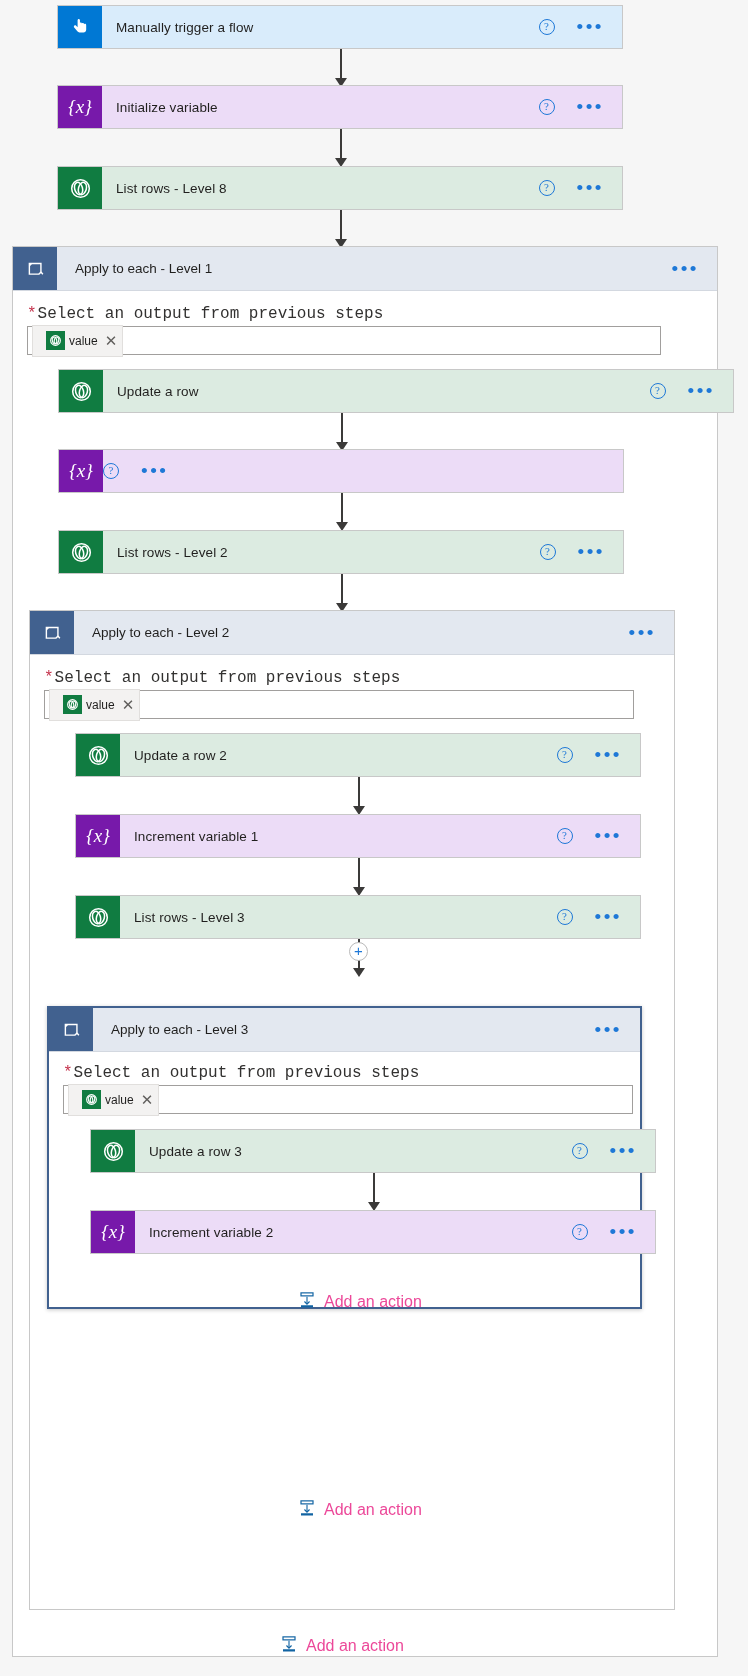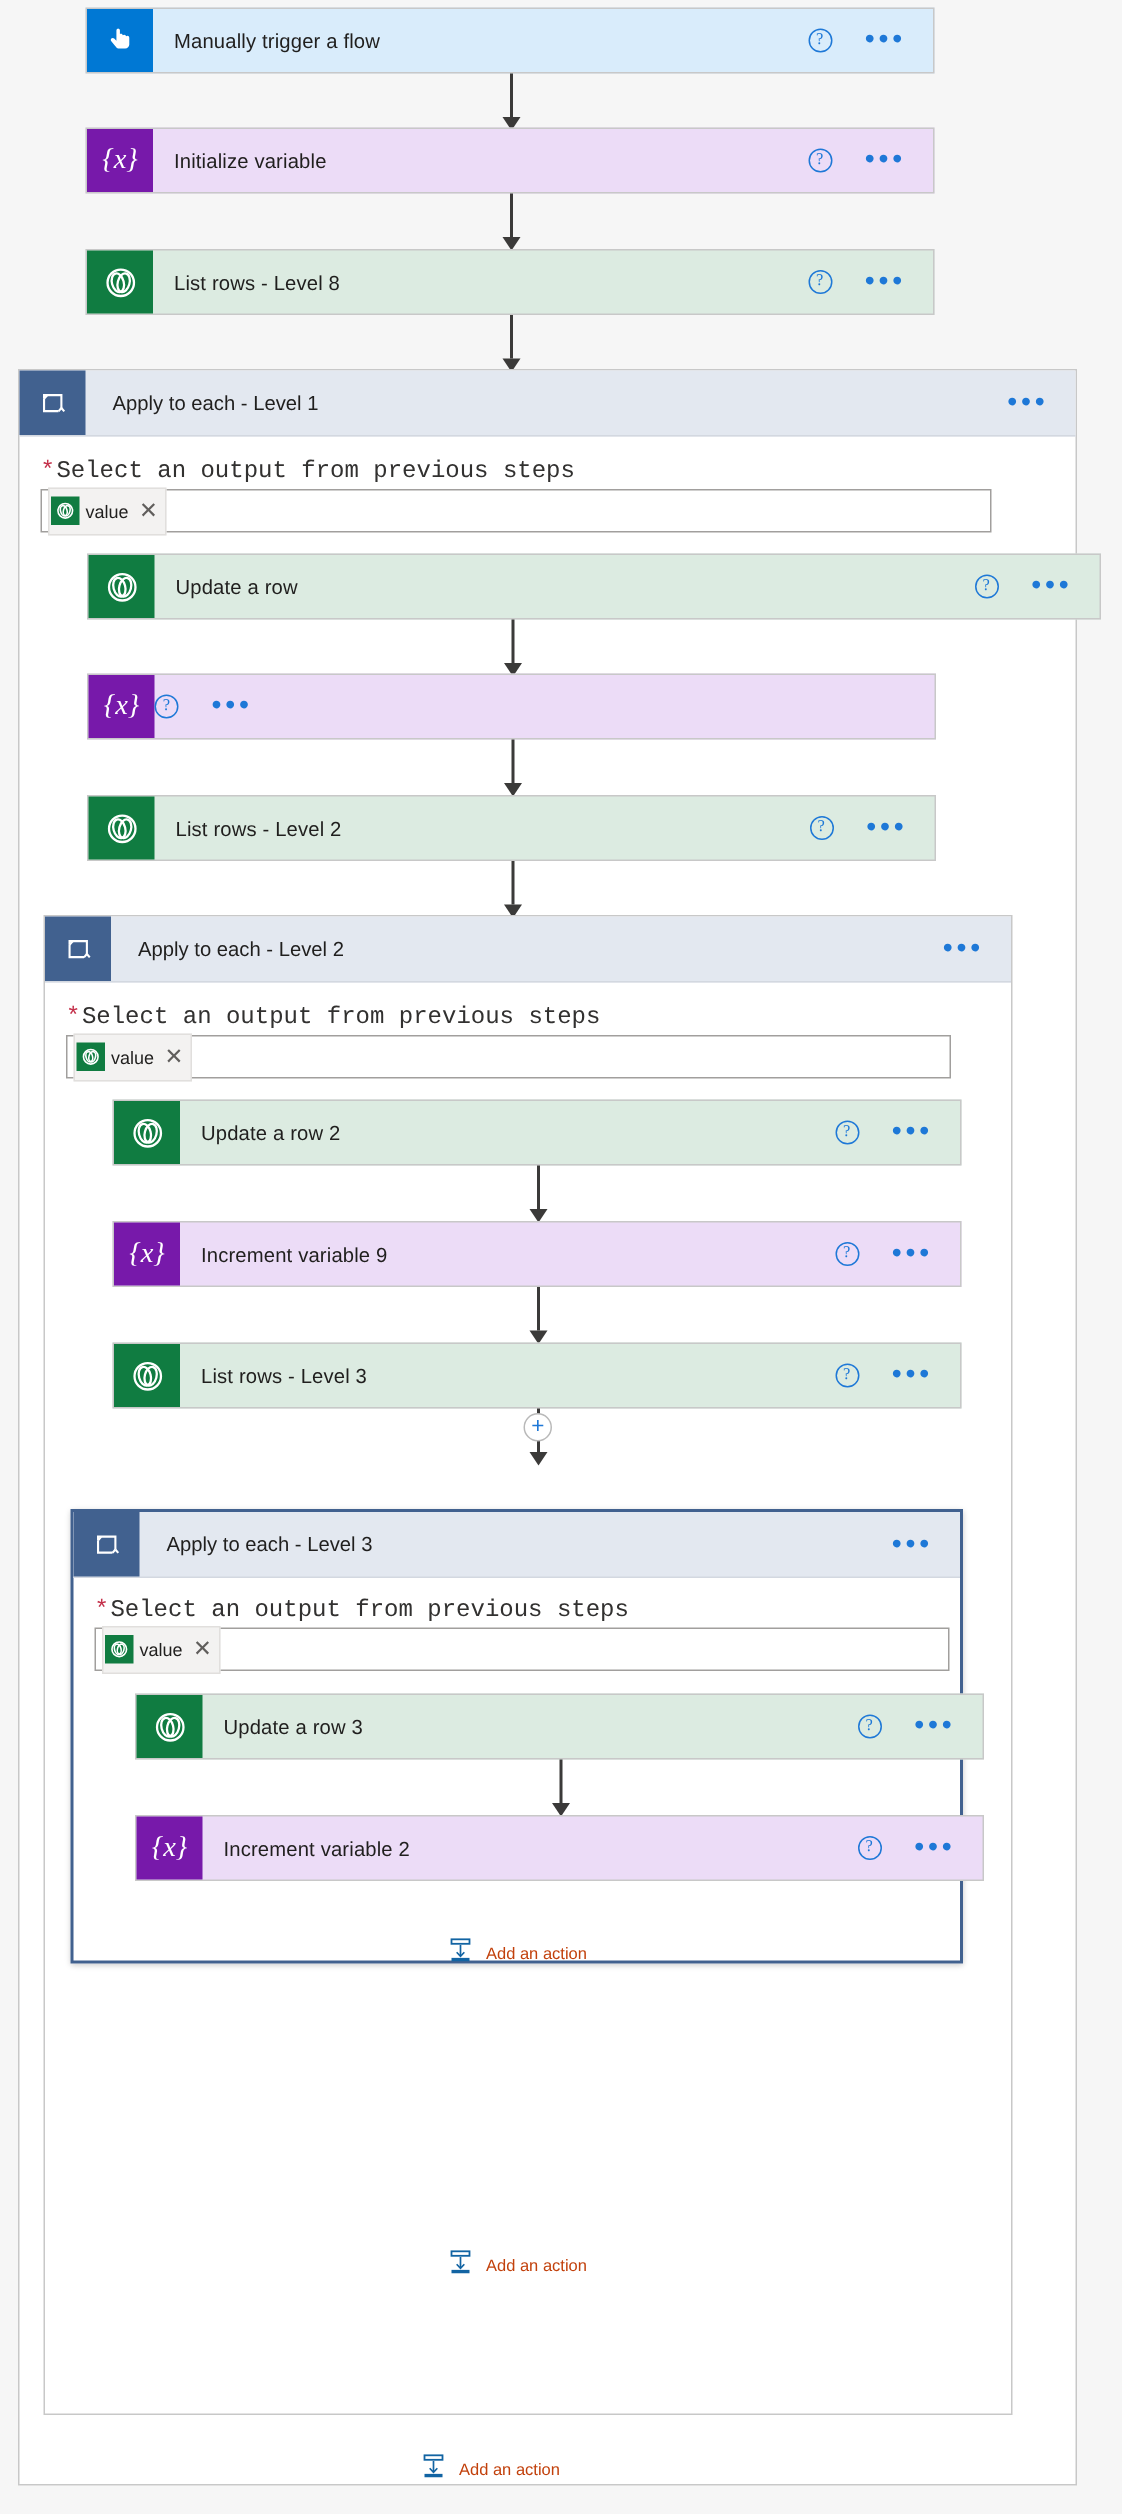--- a/index.html
+++ b/index.html
@@ -125,20 +125,21 @@
     align-items: center;
     padding: 0 4px;
   }
   .token {
     display: inline-flex;
     align-items: center;
     height: 32px;
     background: #f3f2f1;
     border: 1px solid #e1dfdd;
     padding-right: 2px;
+    padding-left: 12px;
   }
   .token .tic {
     width: 19px; height: 19px;
     background: #107c41;
     display: flex; align-items: center; justify-content: center;
     margin: 0 4px 0 1px;
   }
   .token .tlabel { font-size: 12px; color: #201f1e; }
   .token .tx {
     margin: 0 3px 0 7px;
@@ -181,22 +182,22 @@
 
   
   .addaction {
     position: absolute;
     display: flex;
     align-items: center;
     gap: 8px;
     cursor: pointer;
   }
   .addaction .lbl {
-    color: #c2410c;
-    font-size: 11px;
+    color: #ec4899;
+    font-size: 16px;
   }
 </style>
 </head>
 <body>
 
 <div id="canvas">
 
   <div class="card t-trigger" style="left:57px; top:5px; width:566px;">
     <div class="ic">
       <svg width="21" height="21" viewBox="0 0 24 24" fill="#fff">
@@ -393,21 +394,21 @@
 
       <div class="arrow" style="left:322px; top:166px; width:14px; height:38px;">
         <div class="stem" style="height:29px;"></div>
           <div class="head"></div>
       </div>
 
       <div class="card t-var" style="left:45px; top:203px; width:566px;">
         <div class="ic">
           <span style="font-family:'Liberation Serif',serif; font-size:19px; font-style:italic;">{<i>x</i>}</span>
         </div>
-        <div class="title">Increment variable 9</div>
+        <div class="title">Increment variable 1</div>
         <div class="tools">
           <div class="qmark">?</div>
           <div class="dots">•••</div>
         </div>
       </div>
 
       <div class="arrow" style="left:322px; top:247px; width:14px; height:38px;">
         <div class="stem" style="height:29px;"></div>
           <div class="head"></div>
       </div>

